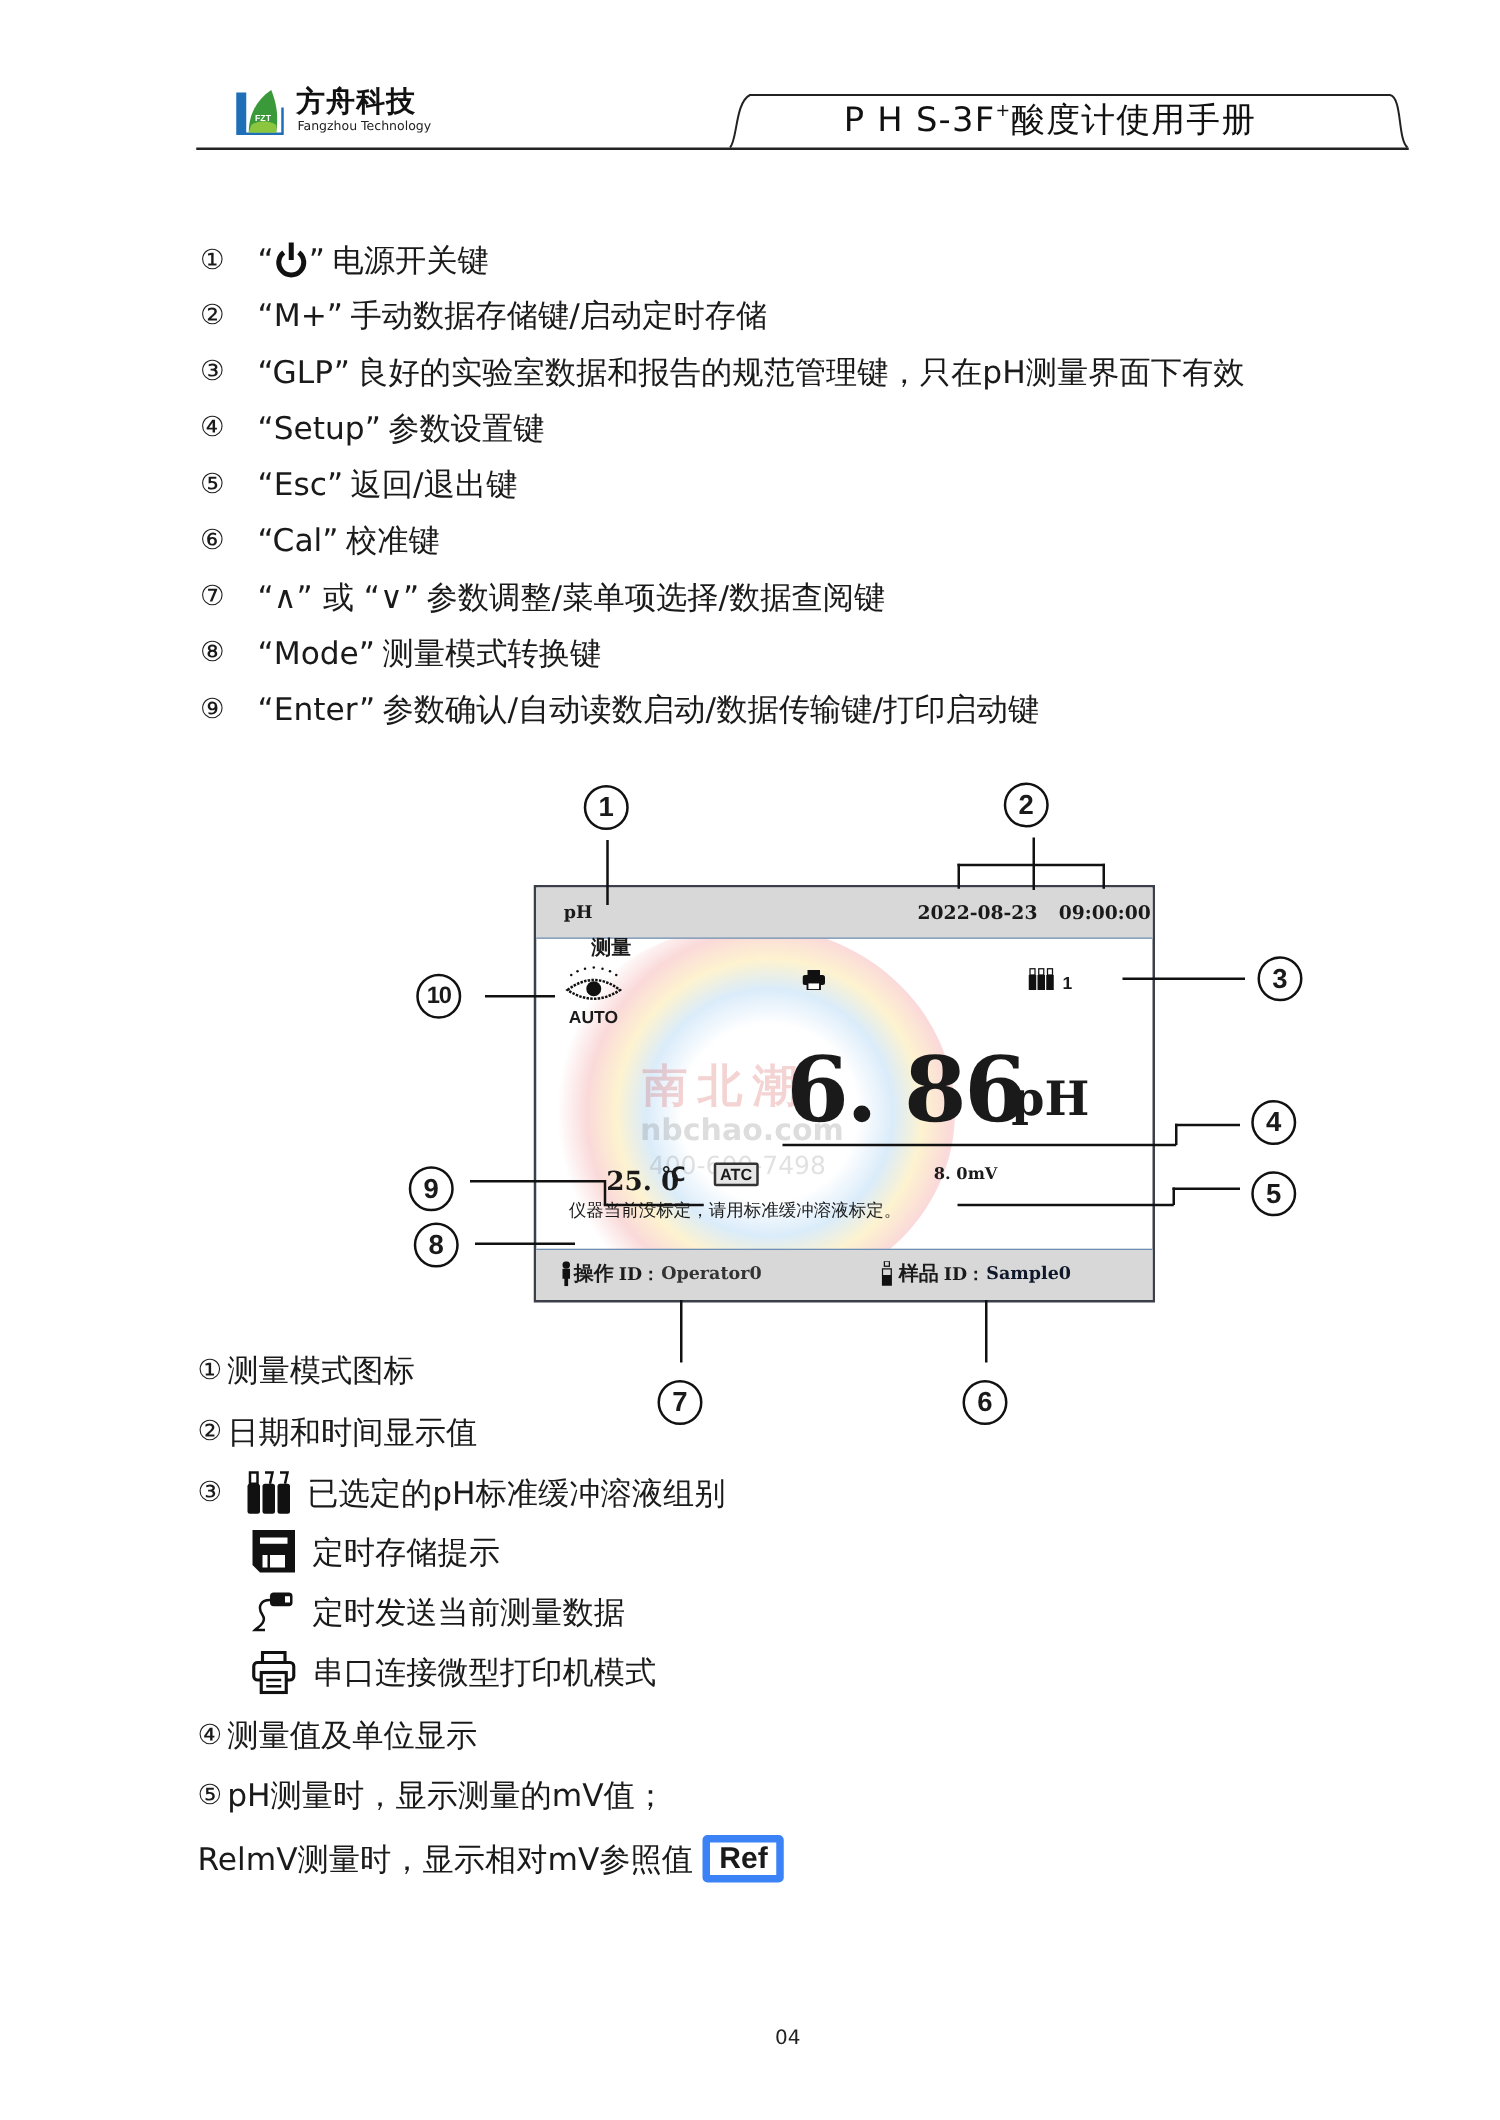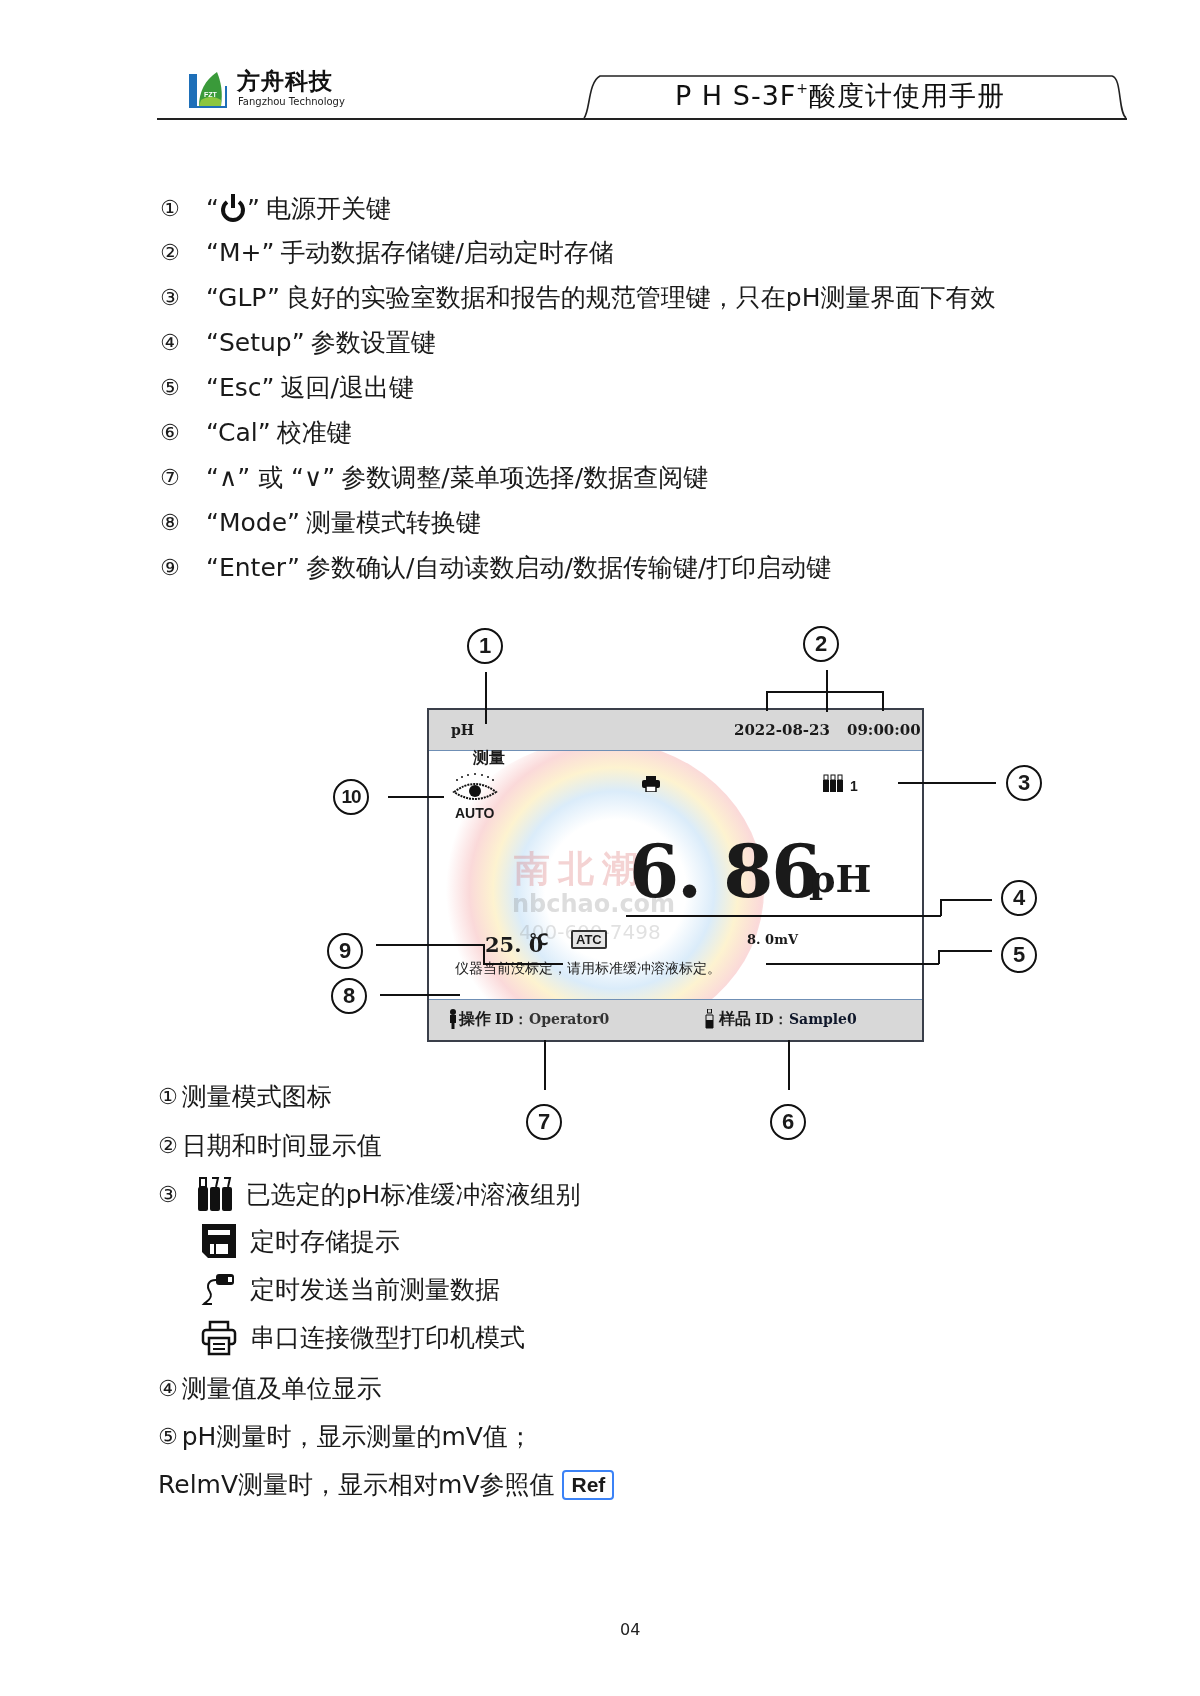--- a/index.html
+++ b/index.html
@@ -36,22 +36,22 @@
   .wm-text-ph { position: absolute; left: 85px; top: 180px; font-size: 20px; color: rgba(120,120,120,0.22); }
 
   .callout { position: absolute; width: 36px; height: 36px; border: 2px solid #111; border-radius: 50%; box-sizing: border-box;
              font-family: "Liberation Sans", sans-serif; font-weight: bold; font-size: 22px; display: flex; align-items: center; justify-content: center; background: #fff; }
   .callout.small { font-size: 19px; letter-spacing: -1px; }
   .line { position: absolute; background: #111; }
 
   
   .legend-row { position: absolute; font-size: 25px; white-space: nowrap; display: flex; align-items: center; }
   .legend-icon { display: inline-block; width: 38px; height: 38px; margin-right: 12px; }
-  .ref-badge { display: inline-block; border: 2px solid #3b82f6; border-radius: 4px; font-family: "Liberation Sans", sans-serif; font-weight: bold;
-               font-size: 21px; padding: 0 7px; margin-left: 8px; line-height: 26px; }
+  .ref-badge { display: inline-block; border: 6px solid #3b82f6; border-radius: 4px; font-family: "Liberation Sans", sans-serif; font-weight: bold;
+               font-size: 24px; padding: 0 7px; margin-left: 8px; line-height: 26px; }
   .page-no { left: 620px; top: 1620px; font-size: 16px; color: #222; }
 </style>
 </head>
 <body>
 
 <svg class="abs logo-mark" viewBox="0 0 42 40">
   <path d="M2 4 H10 V36 H38 V16 H40 V38 H2 Z" fill="#1e6fb8"></path>
   <path d="M30 2 C18 10 12 22 12 36 L34 36 C36 22 34 12 30 2 Z" fill="#3a9a3a"></path>
   <path d="M14 30 C20 26 28 26 34 30 L34 36 L12 36 Z" fill="#8cc63f"></path>
   <text x="17" y="27" font-size="7" fill="#fff" font-family="Liberation Sans, sans-serif" font-weight="bold">FZT</text>

